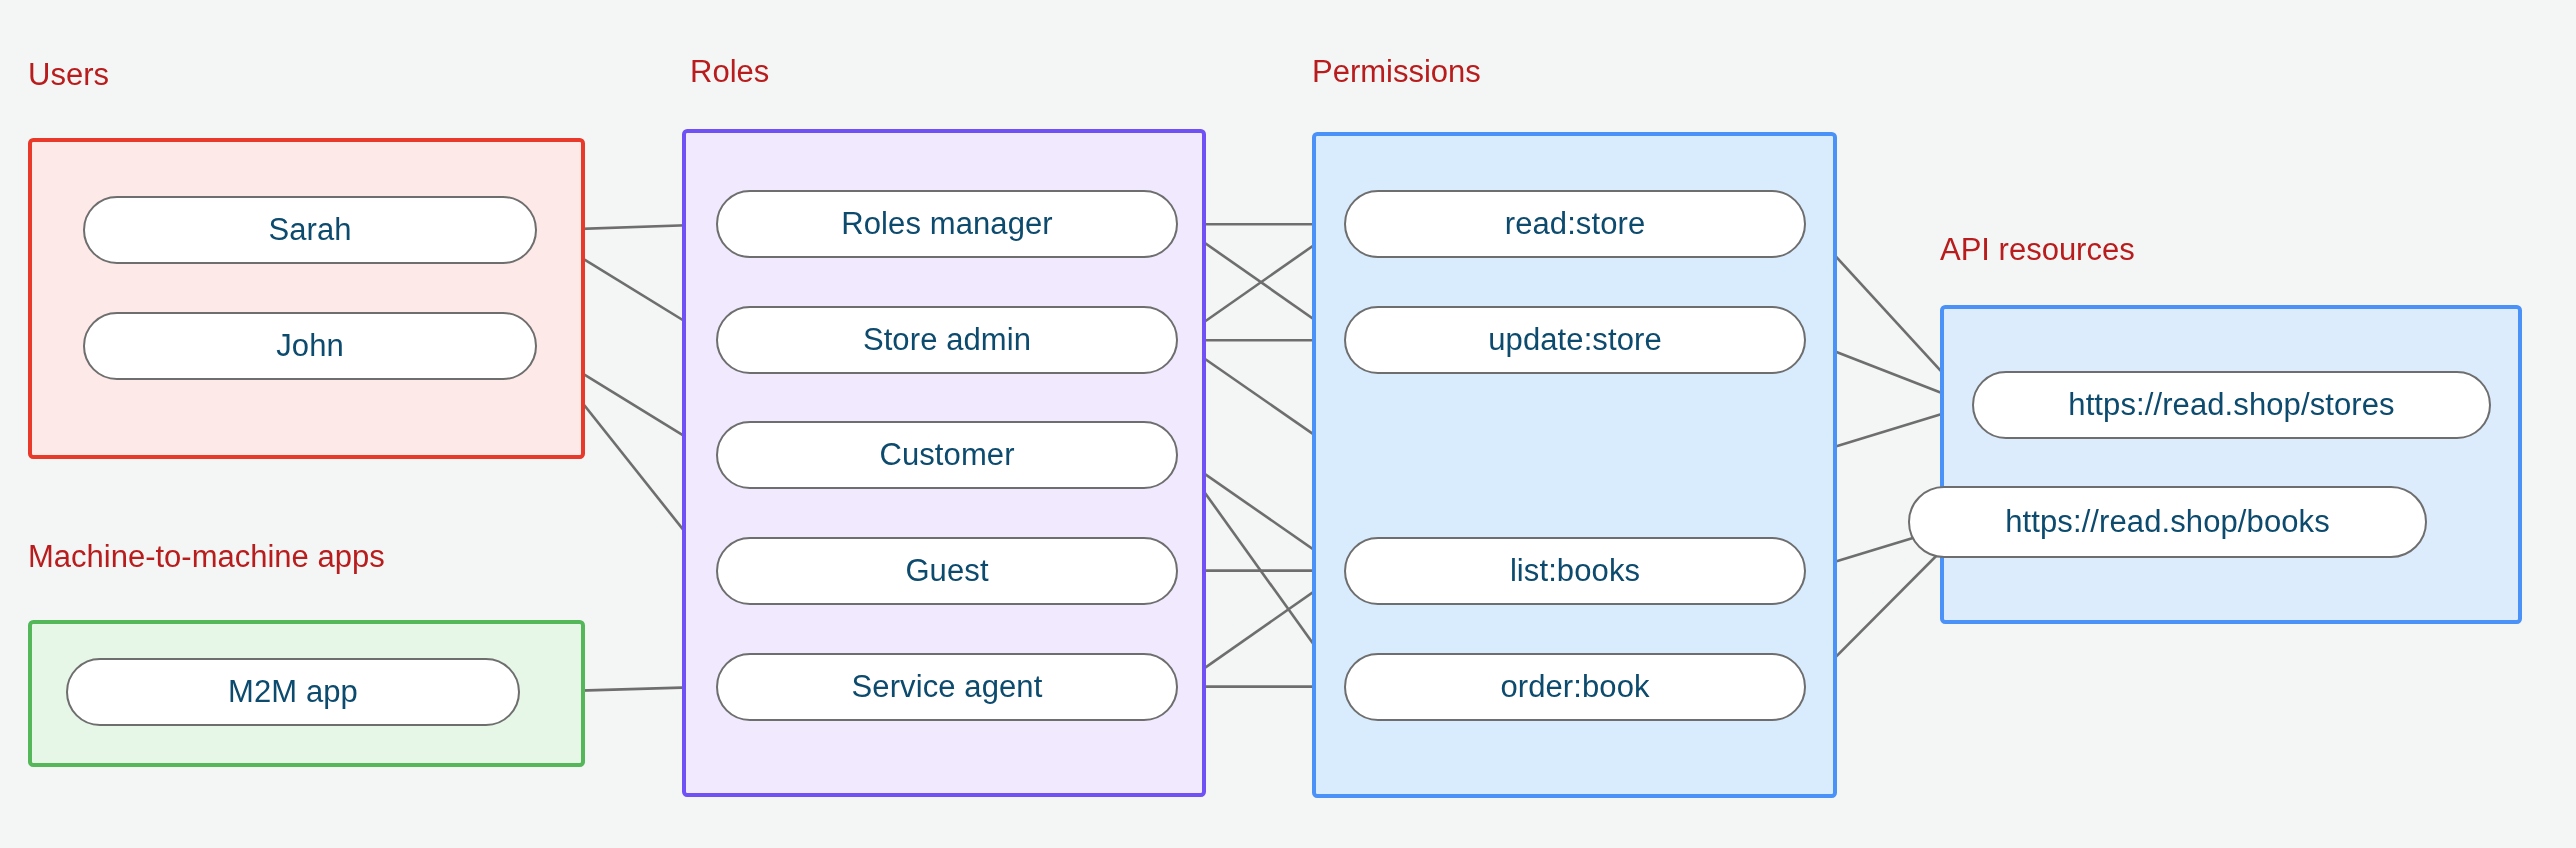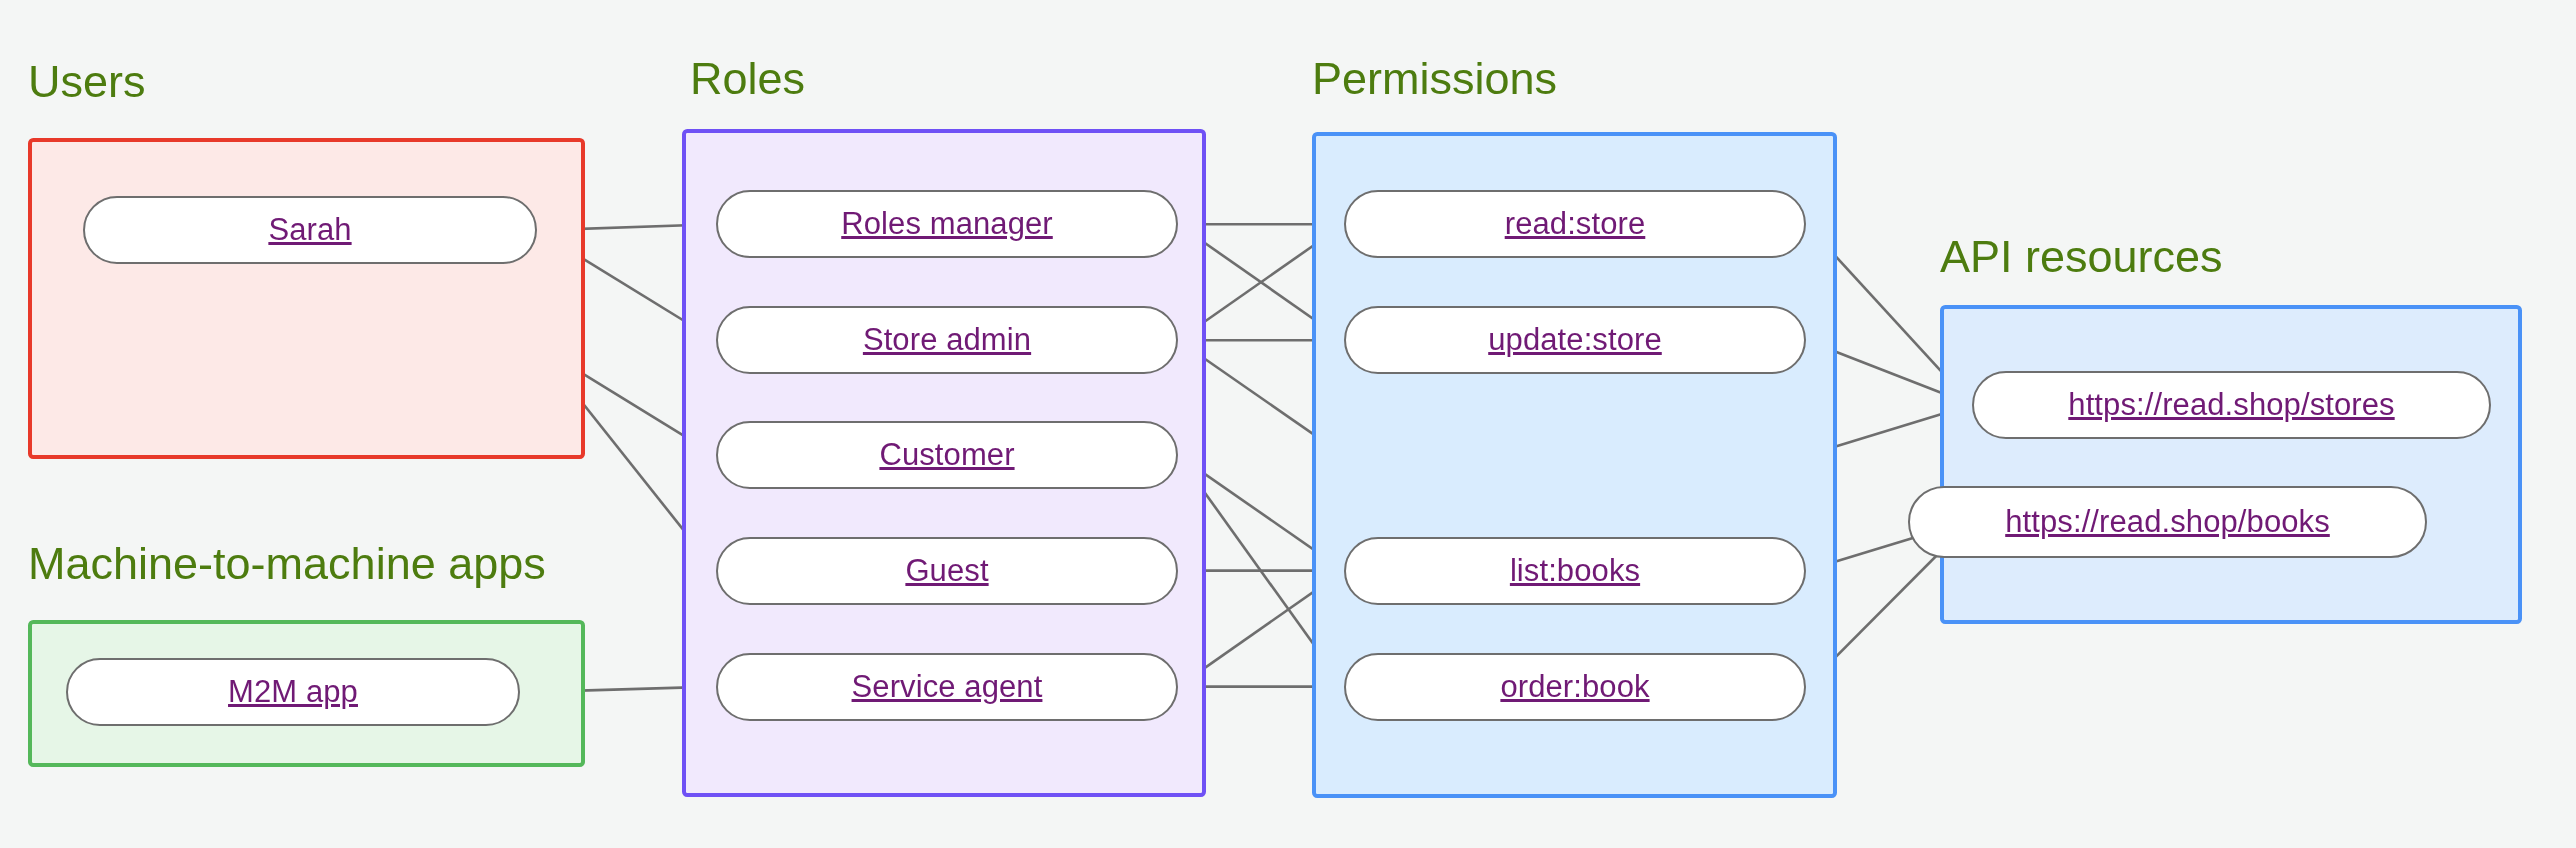--- a/index.html
+++ b/index.html
@@ -21,22 +21,22 @@
     position: absolute;
     left: 0;
     top: 0;
     width: 2576px;
     height: 848px;
     pointer-events: none;
     z-index: 1;
   }
   .group-title {
     position: absolute;
-    font-size: 45px;
-    color: #4d7c0f;
+    font-size: 31px;
+    color: #b91c1c;
     line-height: 1;
     white-space: nowrap;
     z-index: 3;
   }
   .group-box {
     position: absolute;
     box-sizing: border-box;
     border-width: 4.4px;
     border-style: solid;
     border-radius: 5.2px;
@@ -50,25 +50,24 @@
   .pill {
     position: absolute;
     box-sizing: border-box;
     background: #ffffff;
     border: 2.6px solid #6e6e6e;
     border-radius: 872px;
     display: flex;
     align-items: center;
     justify-content: center;
     font-size: 31px;
-    color: #701a75;
+    color: #0c4a6e;
     letter-spacing: 0.1px;
     white-space: nowrap;
     z-index: 4;
-    text-decoration: underline;
   }
 </style>
 </head>
 <body>
 
 <div id="stage">
   <svg id="edges" viewBox="0 0 2952 972" width="2576" height="848">
       <line x1="615" y1="264" x2="820" y2="257" stroke="#6e6e6e" stroke-width="3"></line>
       <line x1="615" y1="264" x2="820" y2="390" stroke="#6e6e6e" stroke-width="3"></line>
       <line x1="615" y1="396" x2="820" y2="522" stroke="#6e6e6e" stroke-width="3"></line>
@@ -106,20 +105,21 @@
     <div class="group-box m2m" style="left: 28px; top: 620px; width: 557px; height: 147px;"></div>
     <div class="group-box roles" style="left: 682px; top: 129px; width: 524px; height: 668px;"></div>
     <div class="group-box perms" style="left: 1312px; top: 132px; width: 525px; height: 666px;"></div>
     <div class="group-box apis" style="left: 1940px; top: 305px; width: 582px; height: 319px;"></div>
     <div class="group-title" style="left: 28px; top: 59px;">Users</div>
     <div class="group-title" style="left: 682px; top: 56px; margin-left: 8px;">Roles</div>
     <div class="group-title" style="left: 1312px; top: 56px;">Permissions</div>
     <div class="group-title" style="left: 1940px; top: 234px;">API resources</div>
     <div class="group-title" style="left: 28px; top: 541px;">Machine-to-machine apps</div>
     <div class="pill" style="left: 83px; top: 196px; width: 454px; height: 68px;">Sarah</div>
+    <div class="pill" style="left: 83px; top: 312px; width: 454px; height: 68px;">John</div>
     <div class="pill" style="left: 66px; top: 658px; width: 454px; height: 68px;">M2M app</div>
     <div class="pill" style="left: 716px; top: 190px; width: 462px; height: 68px;">Roles manager</div>
     <div class="pill" style="left: 716px; top: 306px; width: 462px; height: 68px;">Store admin</div>
     <div class="pill" style="left: 716px; top: 421px; width: 462px; height: 68px;">Customer</div>
     <div class="pill" style="left: 716px; top: 537px; width: 462px; height: 68px;">Guest</div>
     <div class="pill" style="left: 716px; top: 653px; width: 462px; height: 68px;">Service agent</div>
     <div class="pill" style="left: 1344px; top: 190px; width: 462px; height: 68px;">read:store</div>
     <div class="pill" style="left: 1344px; top: 306px; width: 462px; height: 68px;">update:store</div>
     <div class="pill" style="left: 1344px; top: 537px; width: 462px; height: 68px;">list:books</div>
     <div class="pill" style="left: 1344px; top: 653px; width: 462px; height: 68px;">order:book</div>

